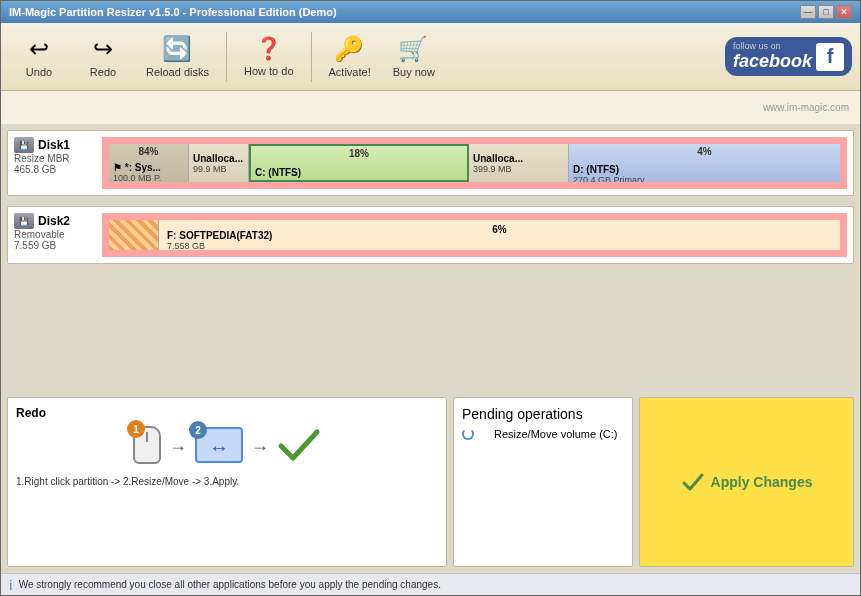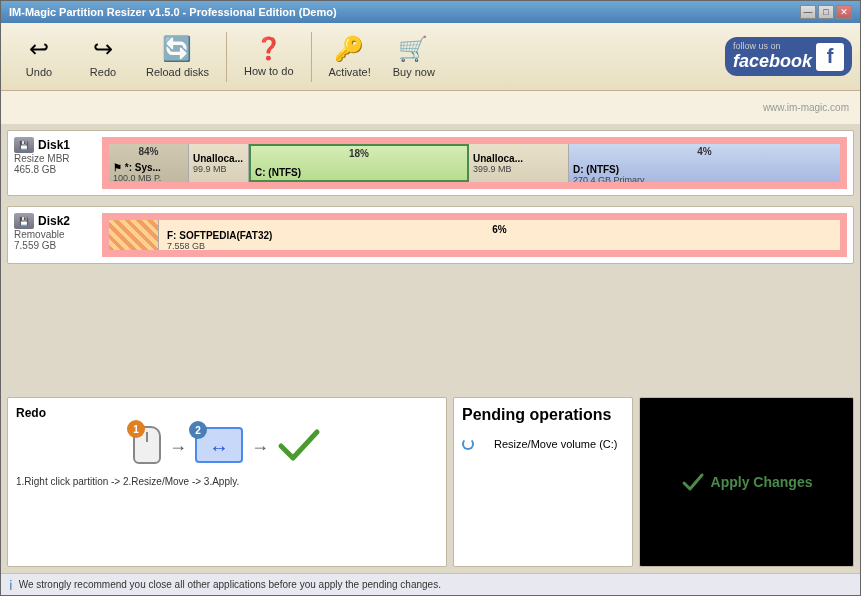--- a/index.html
+++ b/index.html
@@ -237,39 +237,39 @@
     }
     
     #pending-panel {
       background: white;
       border: 1px solid #c0b8a0;
       border-radius: 2px;
       padding: 8px;
       flex: 0 0 180px;
     }
     #pending-title {
-      font-weight: bold;
-      font-size: 16px;
-      margin-bottom: 14px;
+      font-weight: normal;
+      font-size: 14px;
+      margin-bottom: 6px;
     }
     .pending-item {
       display: flex;
       align-items: center;
       gap: 20px;
       font-size: 11px;
     }
     .pending-spinner {
       width: 12px; height: 12px;
       border: 2px solid #4a90d9;
       border-radius: 50%;
       border-top-color: transparent;
     }
     
     #apply-panel {
-      background: #000000;
+      background: #fde047;
       border: 1px solid #c0b8a0;
       border-radius: 2px;
       display: flex;
       align-items: center;
       justify-content: center;
       flex: 1;
     }
     #apply-btn {
       display: flex;
       align-items: center;

